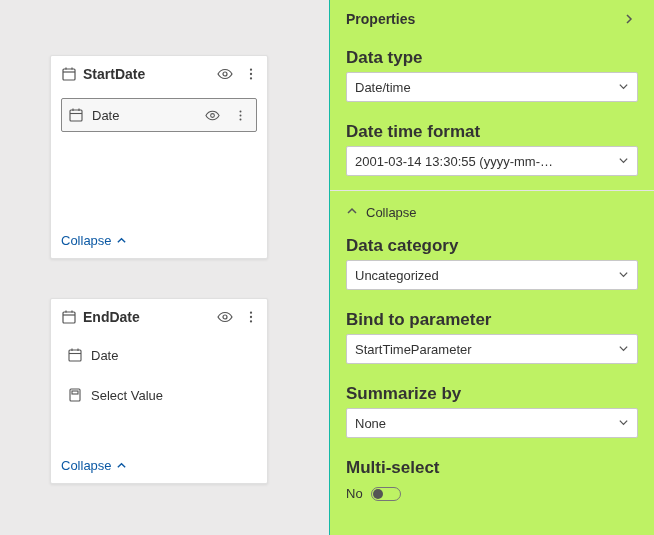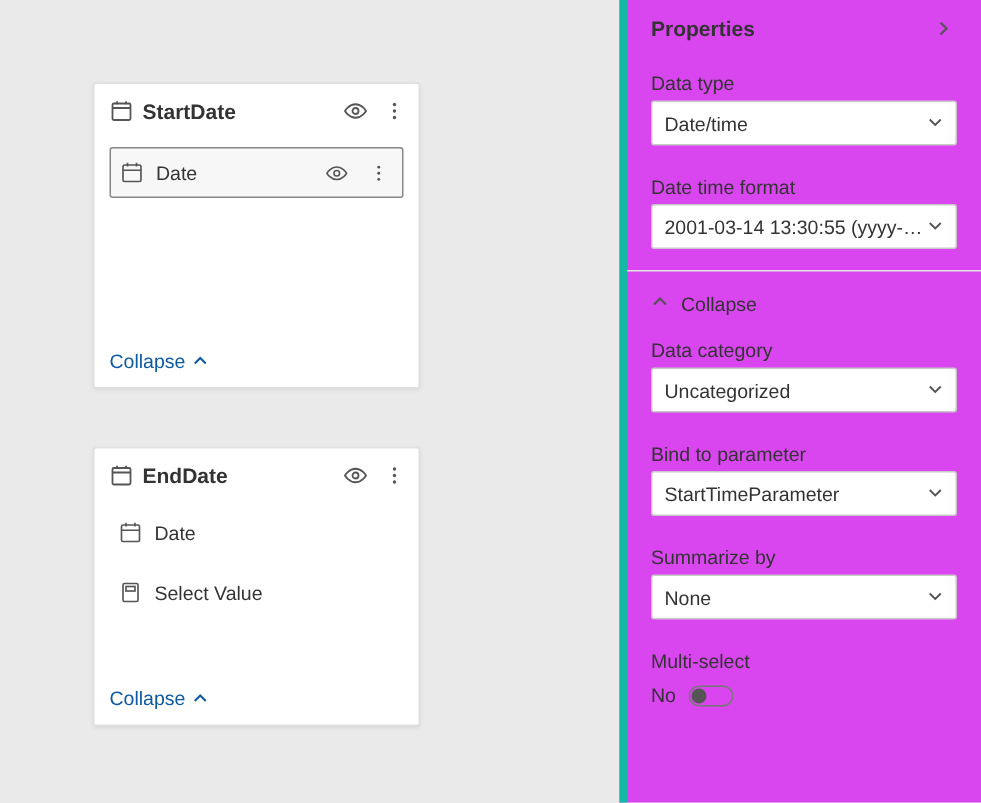--- a/index.html
+++ b/index.html
@@ -8,21 +8,21 @@
     font-size: 13px;
     background: #ebeaea;
     color: #333;
     width: 654px;
     height: 535px;
     overflow: hidden;
     position: relative;
   }
   .canvas {
     position: absolute;
-    left: 12px; top: 0;
+    left: 0; top: 0;
     width: 380px;
     height: 437px;
   }
   .card {
     position: absolute;
     background: #fff;
     border: 1px solid #e0e0e0;
     border-radius: 2px;
     box-shadow: 0 1px 3px rgba(0,0,0,0.08);
     display: flex;
@@ -78,43 +78,44 @@
     cursor: pointer; color:#555;
     border-radius:2px;
   }
   .chev-up { display:inline-flex; }
   .chev-up svg { width:11px; height:11px; }
 
   
   .panel {
     position: absolute;
     right: 0; top: 0;
-    width: 241px;
+    width: 325px;
     height: 535px;
-    background: #d946ef;
-    border-left: 5px solid #14b8a6;
+    background: #bef264;
+    border-left: 1px solid #14b8a6;
     display: flex;
     flex-direction: column;
     overflow-y: auto;
   }
   .panel-header {
     display:flex;
     align-items:center;
     justify-content:space-between;
     padding: 10px 16px 10px 16px;
     font-weight: 600;
     font-size: 14px;
   }
   .panel-section {
     padding: 0 16px 10px 16px;
   }
   .field-label {
-    font-size: 13px;
+    font-size: 17px;
     color: #333;
     padding: 10px 0 4px 0;
+    font-weight: bold;
   }
   .select {
     width: 100%;
     height: 30px;
     background: #fff;
     border: 1px solid #c8c8c8;
     border-radius: 2px;
     display: flex;
     align-items: center;
     justify-content: space-between;

